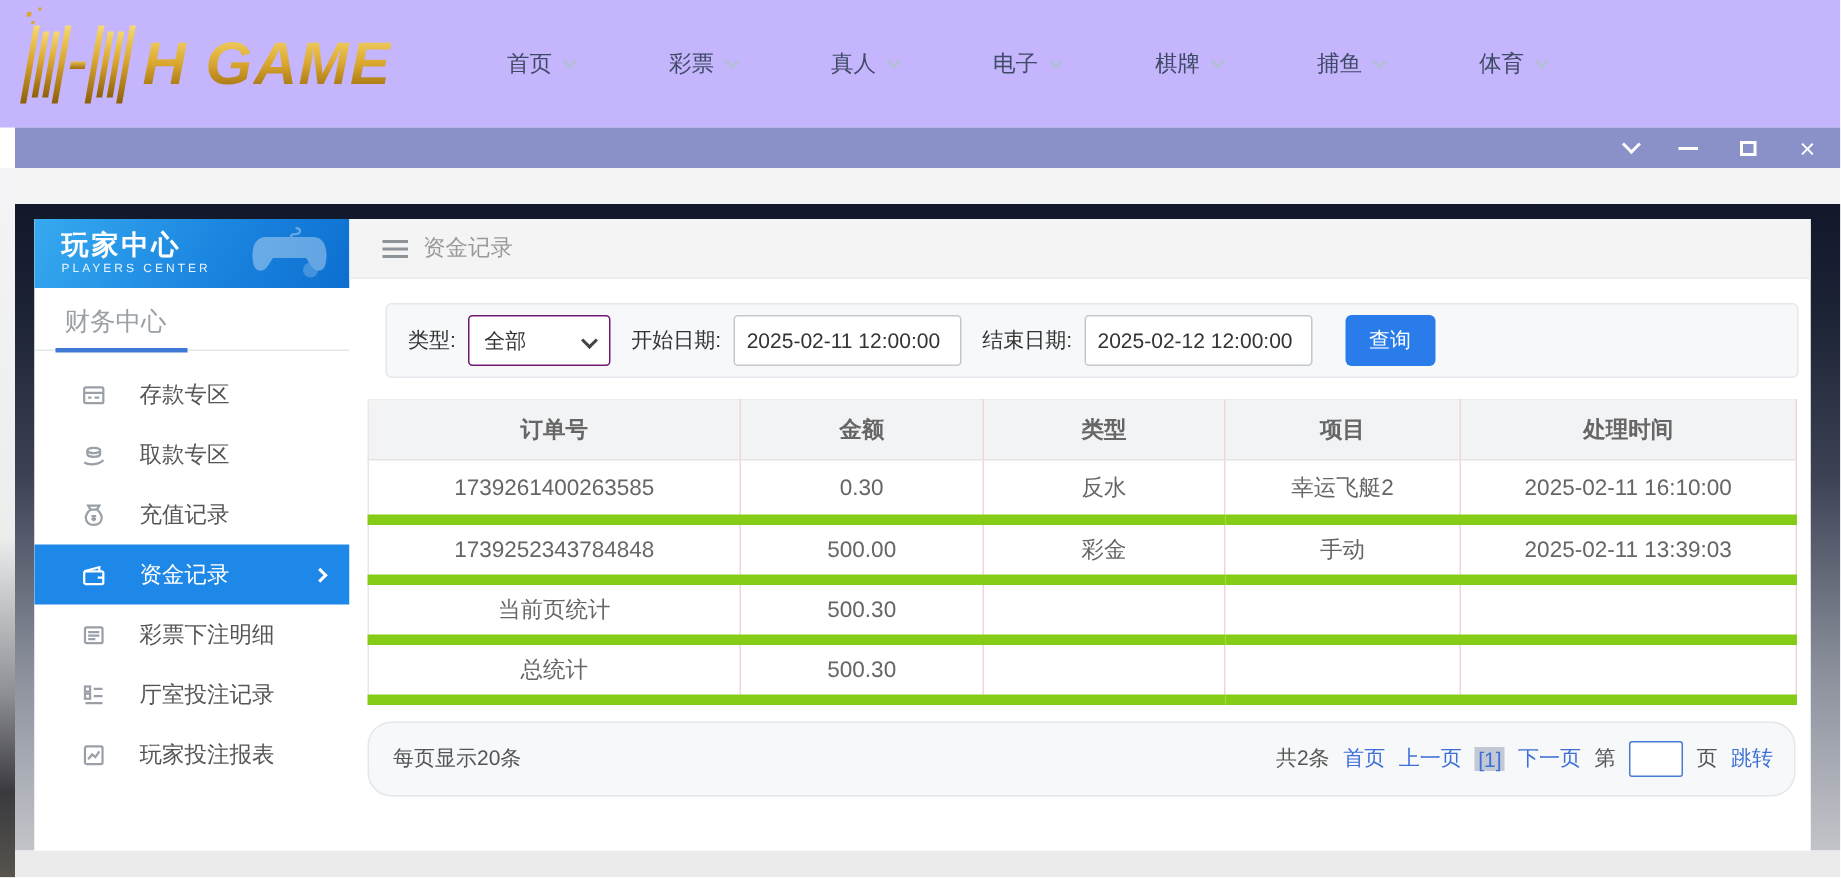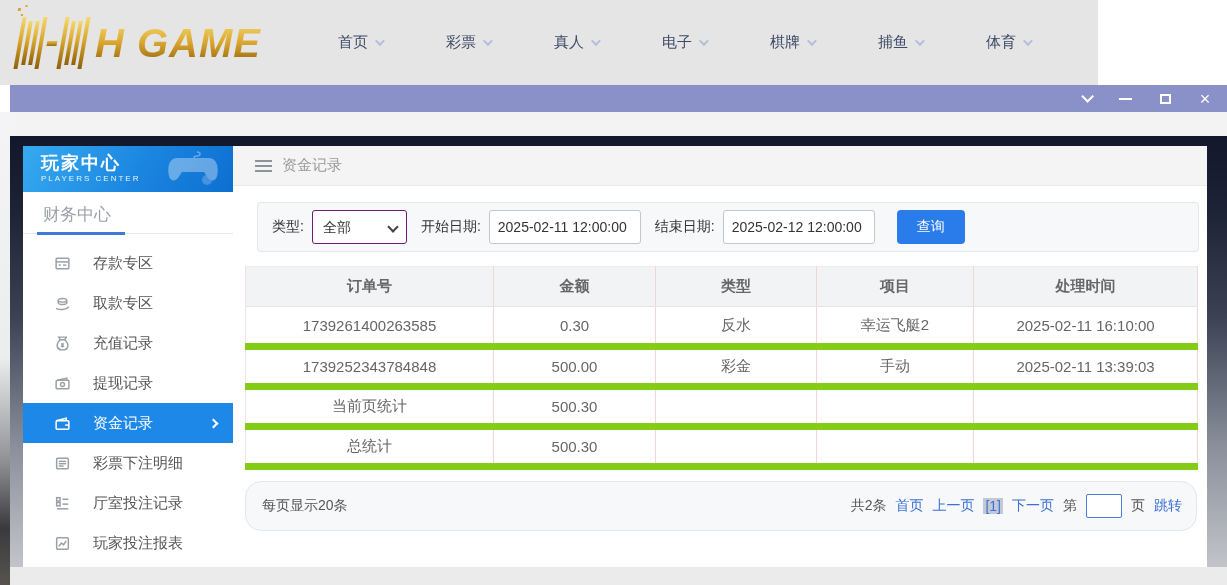--- a/index.html
+++ b/index.html
@@ -1,20 +1,20 @@
 <!DOCTYPE html>
 <html><head>
 <meta charset="utf-8">
 <style>
   * { margin:0; padding:0; box-sizing:border-box; }
   html,body { width:1227px; height:585px; font-family:"Liberation Sans","DejaVu Sans",sans-serif; }
   .stage { position:relative; width:1227px; height:585px; background:#fff; overflow:hidden; }
 
   
-  .top-header { position:absolute; left:0; top:0; width:1098px; height:85px; background:#e5e5e5; }
+  .top-header { position:absolute; left:0; top:0; width:1227px; height:85px; background:#c4b5fd; }
   .logo { position:absolute; left:18px; top:10px; height:66px; display:flex; align-items:center; cursor:pointer; }
   .logo-h { display:flex; align-items:center; transform:skewX(-10deg); margin-right:6px; position:relative; }
   .logo-h .bar { width:4px; height:52px; margin-right:3px; background:linear-gradient(180deg,#f6d96e 0%,#d9a62e 45%,#8f5f08 100%); }
   .logo-h .bar.mid { height:44px; }
   .logo-h .cross { width:10px; height:5px; margin:0 4px 0 1px; background:linear-gradient(180deg,#e7bd4d,#a06b0a); }
   .sparkles { position:absolute; left:-6px; top:-9px; }
   .sparkles i { position:absolute; background:#d9a62e; width:3px; height:3px; }
   .sparkles i:nth-child(1){ left:0; top:0; }
   .sparkles i:nth-child(2){ left:7px; top:-3px; width:2px; height:2px; }
   .sparkles i:nth-child(3){ left:4px; top:6px; width:2px; height:2px; }
@@ -74,21 +74,21 @@
   .filter { position:absolute; left:24px; top:56px; width:942px; height:50px; background:#f7f8fa;
     border:1px solid #e3e6eb; border-radius:4px; display:flex; align-items:center; padding-left:14px; gap:8px; }
   .f-label { font-size:14px; color:#333; }
   .sel-wrap { position:relative; margin-right:6px; }
   .sel-wrap select { width:95px; height:34px; border:1px solid #701a75; border-radius:3px; background:#fff;
     font-size:14px; color:#333; padding:0 24px 0 10px; appearance:none; -webkit-appearance:none; font-family:inherit; }
   .sel-wrap::after { content:''; position:absolute; right:10px; top:13px; width:6px; height:6px;
     border-right:2px solid #444; border-bottom:2px solid #444; transform:rotate(45deg); pointer-events:none; }
   .f-input { width:152px; height:34px; border:1px solid #c4c7cc; border-radius:3px; background:#fff;
     font-size:14px; color:#333; padding:0 8px; margin-right:6px; font-family:inherit; }
-  .btn-query { width:68px; height:34px; margin-left:8px; background:#2a7cea; color:#fff; border:none;
+  .btn-query { width:60px; height:34px; margin-left:8px; background:#2a7cea; color:#fff; border:none;
     border-radius:4px; font-size:14px; cursor:pointer; font-family:inherit; }
 
   .tbl { position:absolute; left:12px; top:120px; width:952px; border-collapse:collapse; table-layout:fixed; }
   .tbl th { height:40px; background:#f2f3f5; font-size:15px; font-weight:bold; color:#666;
     border-right:1px solid #f1d6d6; border-bottom:1px solid #e4e4e6; border-top:1px solid #ededee; }
   .tbl td { height:40px; text-align:center; font-size:15px; color:#666;
     border-right:1px solid #f1d6d6; border-bottom:7px solid #84cc16; background:#fff; }
   .tbl th:first-child, .tbl td:first-child { border-left:1px solid #f0e3e3; }
 
   .pager { position:absolute; left:12px; top:335px; width:952px; height:50px; background:#f7f8fa;
@@ -226,30 +226,20 @@
           <span class="ic">
             <svg width="17" height="17" viewBox="0 0 16 16" fill="none" stroke="currentColor" stroke-width="1.4">
                 <path d="M6 4.5 4.5 2h7L10 4.5"></path>
                 <path d="M6 4.5h4c2 1.6 3 3.4 3 5.3 0 2.6-2.2 4.2-5 4.2s-5-1.6-5-4.2c0-1.9 1-3.7 3-5.3z"></path>
                 <path d="M6.5 8.5h3M6.5 10.5h3M8 8.5v3.2"></path>
               </svg>
           </span>
           <span>充值记录</span>
         </div>
 
-        <div class="sb-item">
-          <span class="ic">
-            <svg width="17" height="17" viewBox="0 0 16 16" fill="none" stroke="currentColor" stroke-width="1.4">
-                <path d="M3.5 5 12 3v2"></path>
-                <rect x="2" y="5" width="12" height="8" rx="1"></rect>
-                <circle cx="8" cy="9" r="1.9"></circle>
-              </svg>
-          </span>
-          <span>提现记录</span>
-        </div>
 
         <div class="sb-item active">
           <span class="ic">
             <svg width="17" height="17" viewBox="0 0 16 16" fill="none" stroke="currentColor" stroke-width="1.4">
                 <path d="M2 5.5 11.5 3v2.5"></path>
                 <rect x="2" y="5.5" width="12" height="8" rx="1"></rect>
                 <path d="M10.5 9.5H14"></path>
               </svg>
           </span>
           <span>资金记录</span>

